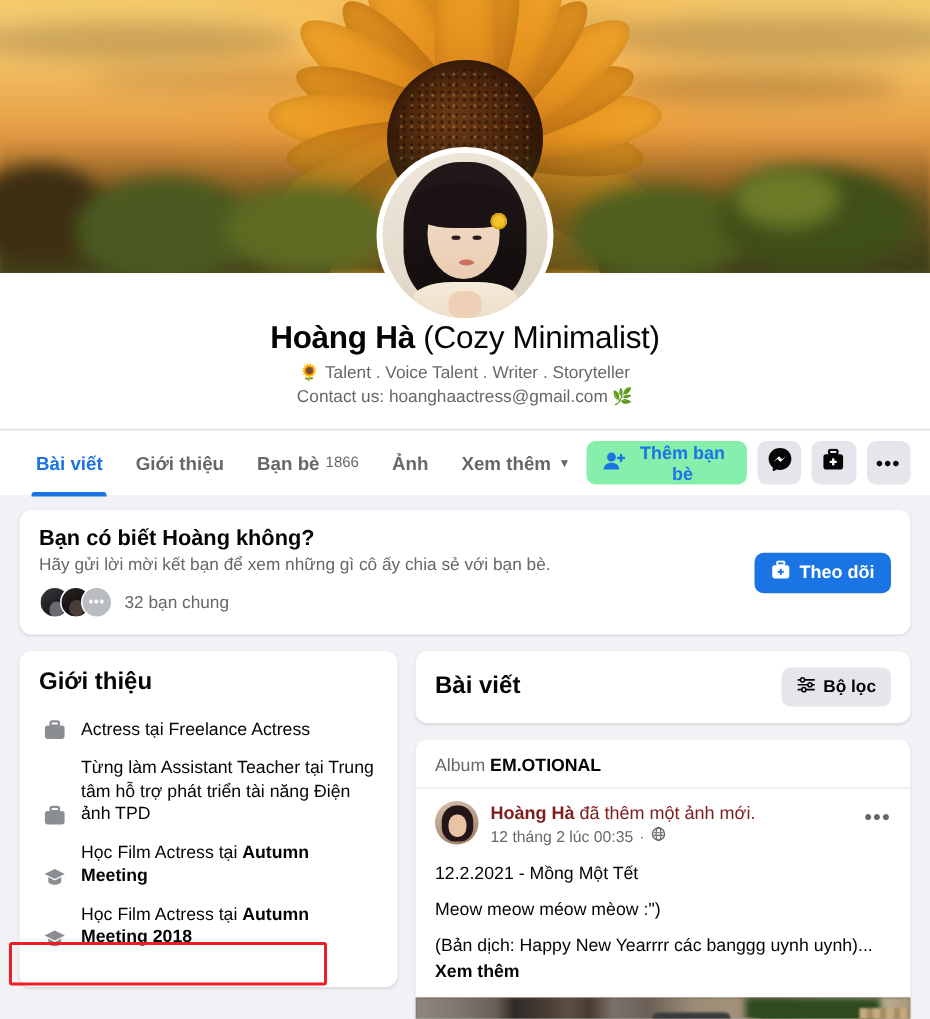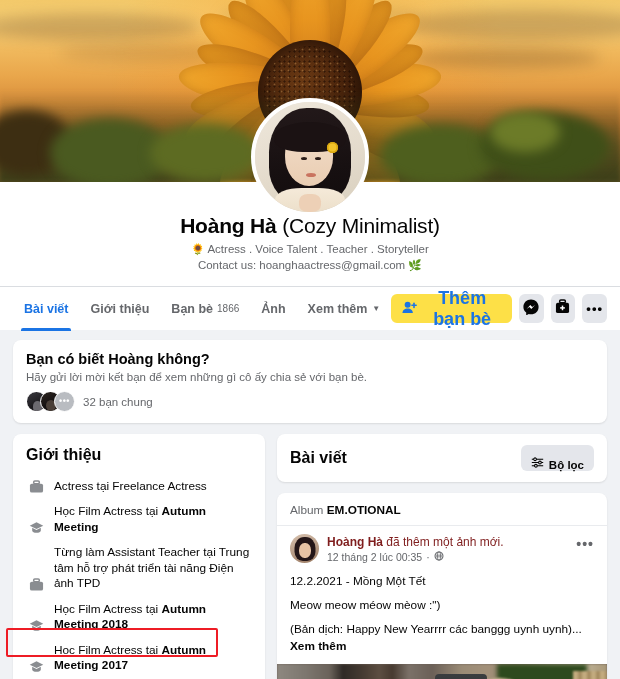--- a/index.html
+++ b/index.html
@@ -150,22 +150,22 @@
   .tab.active::after {
     content: ""; position: absolute; left: 8px; right: 8px; bottom: 0;
     height: 3px; background: #1b74e4; border-radius: 2px 2px 0 0;
   }
   .tab .cnt { font-size: 10px; font-weight: 400; color: #65676b; margin-left: 4px; }
   .caret { margin-left: 5px; font-size: 8px; }
 
   .hdr-actions { margin-left: auto; display: flex; align-items: center; gap: 7px; }
   .btn-addfriend {
     display: flex; align-items: center; gap: 6px;
-    background: #fde047; color: #1b74e4; border-radius: 6px;
-    height: 29px; padding: 0 11px; font-size: 18px; font-weight: 600; cursor: pointer;
+    background: #86efac; color: #1b74e4; border-radius: 6px;
+    height: 29px; padding: 0 11px; font-size: 12px; font-weight: 600; cursor: pointer;
   }
   .btn-icon {
     width: 33px; height: 29px; border-radius: 6px; background: #e4e6eb;
     display: flex; align-items: center; justify-content: center; cursor: pointer;
     color: #050505;
   }
   .dots { letter-spacing: 1px; font-size: 13px; font-weight: 700; color: #050505; }
 
   
   .body-area { padding: 10px 13px 0 13px; }
@@ -219,21 +219,21 @@
     position: absolute; border: 2.5px solid #ee1c25; border-radius: 2px;
     pointer-events: none;
   }
 
   .posts-head {
     padding: 11px 13px; display: flex; align-items: center;
   }
   .posts-title { font-size: 16px; font-weight: 700; color: #050505; }
   .btn-filter {
     margin-left: auto; background: #e4e6eb; border-radius: 6px;
-    height: 26px; padding: 0 10px; display: flex; align-items: flex-end; gap: 5px;
+    height: 26px; padding: 0 10px; display: flex; align-items: center; gap: 5px;
     font-size: 11.5px; font-weight: 600; color: #050505; cursor: pointer;
   }
 
   .post-card { margin-top: 11px; overflow: hidden; }
   .album-row { padding: 10px 13px 8px 13px; font-size: 11.8px; color: #65676b; }
   .album-row b { color: #050505; font-weight: 700; }
   .post-head {
     display: flex; align-items: flex-start; gap: 8px;
     padding: 8px 13px 6px 13px; border-top: 1px solid #e9ebee;
     position: relative;
@@ -342,21 +342,21 @@
     </div>
 
     <div class="pname">
       <span>Hoàng Hà</span>
       <span class="paren">(Cozy Minimalist)</span>
     </div>
 
     <div class="bio">
       <div>
         <span class="em">🌻</span>
-        <span>Actress . Voice Talent . Teacher . Storyteller</span>
+        <span>Talent . Voice Talent . Writer . Storyteller</span>
       </div>
       <div>
         <span>Contact us: hoanghaactress@gmail.com</span>
         <span class="em">🌿</span>
       </div>
     </div>
 
     <div class="nav">
       <div class="tabs">
         <div class="tab active">
@@ -426,20 +426,31 @@
       <div class="mutual-row">
         <div class="stack">
           <div class="mini-av ma1"></div>
           <div class="mini-av ma2"></div>
           <div class="mini-av ma3">
             <span>•••</span>
           </div>
         </div>
         <div class="mutual-txt">32 bạn chung</div>
       </div>
+      <div class="btn-follow">
+        <span>
+          <svg width="13" height="13" viewBox="0 0 16 16" fill="#ffffff">
+            <rect x="5" y="1" width="6" height="3" rx="1.2" fill="none" stroke="#fff" stroke-width="1.6"></rect>
+            <rect x="1" y="4" width="14" height="11" rx="2"></rect>
+            <rect x="7.2" y="7" width="1.6" height="5" fill="#1b74e4"></rect>
+            <rect x="5.5" y="8.7" width="5" height="1.6" fill="#1b74e4"></rect>
+          </svg>
+        </span>
+        <span>Theo dõi</span>
+      </div>
     </div>
 
     <div class="cols">
 
       <div class="col-left">
         <div class="card intro-card" style="position:relative;">
           <div class="sec-title">Giới thiệu</div>
 
           <div class="intro-item">
             <span class="intro-ico">
@@ -447,62 +458,51 @@
                 <rect x="5" y="2" width="6" height="3" rx="1.2" fill="none" stroke="#8a8d91" stroke-width="1.6"></rect>
                 <rect x="1" y="5" width="14" height="9.5" rx="2"></rect>
               </svg>
             </span>
             <span class="intro-txt">Actress tại Freelance Actress</span>
           </div>
 
           <div class="intro-item">
             <span class="intro-ico">
               <svg width="15" height="15" viewBox="0 0 16 16" fill="#8a8d91">
-                <path d="M8 2.4 0.8 6 8 9.6 15.2 6z"></path>
-                <path d="M3.4 8.2v3.2c0 1.3 2.1 2.3 4.6 2.3s4.6-1 4.6-2.3V8.2L8 10.6z"></path>
-              </svg>
-            </span>
-            <span class="intro-txt">
-              <span>Học Film Actress tại </span><b>Autumn Meeting</b>
-            </span>
-          </div>
-
-          <div class="intro-item">
-            <span class="intro-ico">
-              <svg width="15" height="15" viewBox="0 0 16 16" fill="#8a8d91">
                 <rect x="5" y="2" width="6" height="3" rx="1.2" fill="none" stroke="#8a8d91" stroke-width="1.6"></rect>
                 <rect x="1" y="5" width="14" height="9.5" rx="2"></rect>
               </svg>
             </span>
             <span class="intro-txt">Từng làm Assistant Teacher tại Trung tâm hỗ trợ phát triển tài năng Điện ảnh TPD</span>
           </div>
 
           <div class="intro-item">
             <span class="intro-ico">
               <svg width="15" height="15" viewBox="0 0 16 16" fill="#8a8d91">
                 <path d="M8 2.4 0.8 6 8 9.6 15.2 6z"></path>
                 <path d="M3.4 8.2v3.2c0 1.3 2.1 2.3 4.6 2.3s4.6-1 4.6-2.3V8.2L8 10.6z"></path>
               </svg>
             </span>
             <span class="intro-txt">
-              <span>Học Film Actress tại </span><b>Autumn Meeting 2018</b>
+              <span>Học Film Actress tại </span><b>Autumn Meeting</b>
             </span>
           </div>
 
           <div class="intro-item">
             <span class="intro-ico">
               <svg width="15" height="15" viewBox="0 0 16 16" fill="#8a8d91">
                 <path d="M8 2.4 0.8 6 8 9.6 15.2 6z"></path>
                 <path d="M3.4 8.2v3.2c0 1.3 2.1 2.3 4.6 2.3s4.6-1 4.6-2.3V8.2L8 10.6z"></path>
               </svg>
             </span>
             <span class="intro-txt">
-              <span>Học Film Actress tại </span><b>Autumn Meeting 2017</b>
-            </span>
-          </div>
+              <span>Học Film Actress tại </span><b>Autumn Meeting 2018</b>
+            </span>
+          </div>
+
 
           <div class="intro-item">
             
             
           </div>
 
         </div>
       </div>
 
       <div class="col-right">

